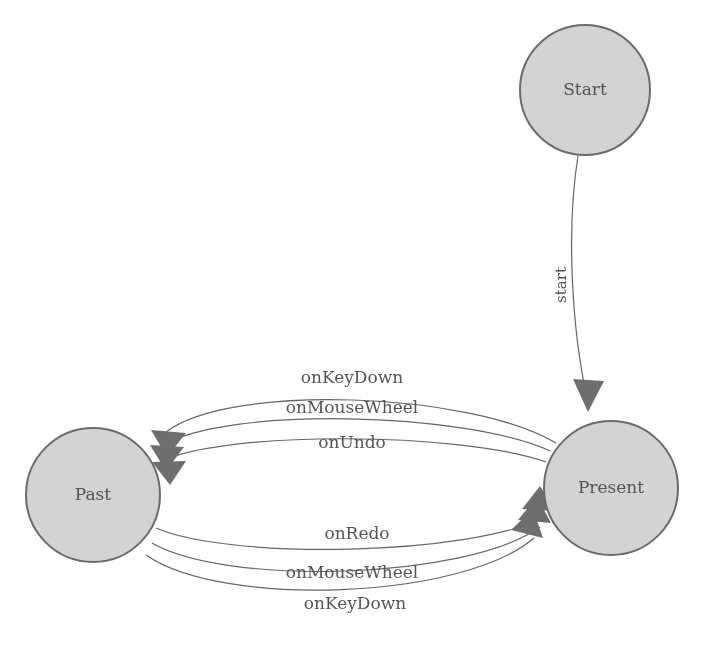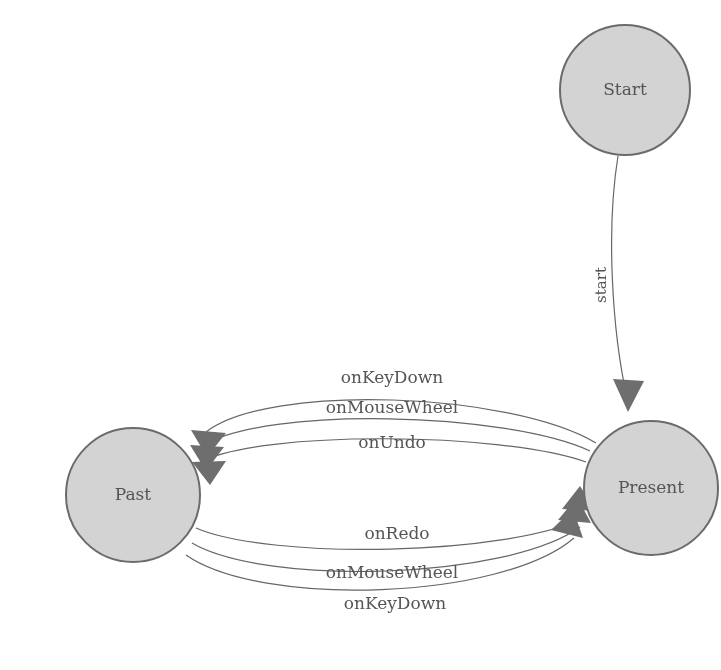--- a/index.html
+++ b/index.html
@@ -11,21 +11,20 @@
     width: 721px;
     height: 670px;
     font-family: "DejaVu Serif", "Liberation Serif", serif;
     overflow: hidden;
   }
   #diagram-root {
     position: relative;
     width: 620px;
     height: 670px;
     background: #ffffff;
-    margin-left: 40px;
   }
   svg#graph {
     position: absolute;
     top: 0;
     left: 0;
     width: 721px;
     height: 670px;
     display: block;
   }
   .node-circle {

